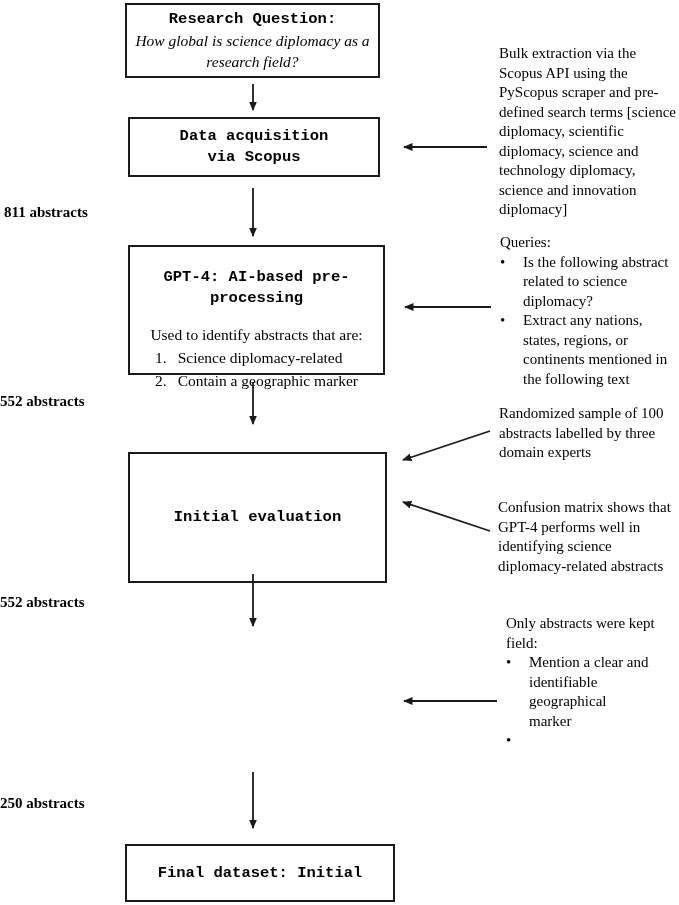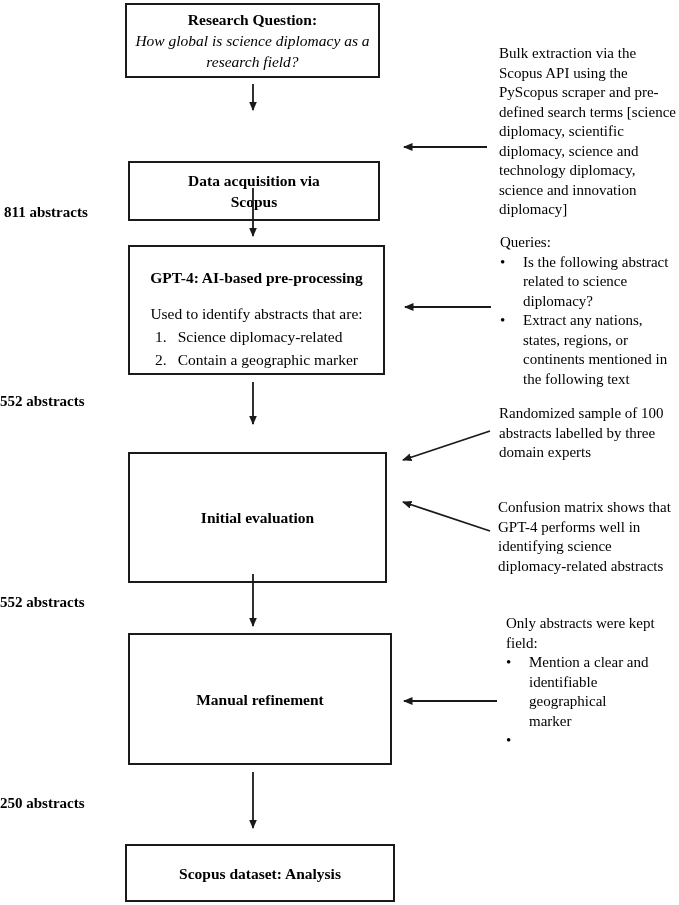--- a/index.html
+++ b/index.html
@@ -6,24 +6,24 @@
   .canvas {
     position:relative; width:679px; height:905px; background:#ffffff;
     font-family:"Liberation Serif", serif; color:#000000; overflow:hidden;
   }
   
   .fbox {
     position:absolute; box-sizing:border-box; border:2px solid #1a1a1a; background:#ffffff;
     display:flex; flex-direction:column; align-items:center; justify-content:center;
     text-align:center; font-size:15.5px; line-height:21px;
   }
-  .fbox .title { font-weight:bold; }
+  .fbox .title { font-weight:bold;font-family:Liberation Mono, monospace; }
   .box1 { left:125px; top:3px;  width:255px; height:75px; }
   .box1 .subtitle { width:248px;font-style:italic; }
-  .box2 { left:128px; top:117px; width:252px; height:60px;margin-top:44px; }
+  .box2 { left:128px; top:117px; width:252px; height:60px; }
   .box2 .title { width:168px; }
   .box3 { left:128px; top:245px; width:257px; height:130px; justify-content:flex-start; padding-top:20px; }
   .box3 .title { margin-bottom:14px; }
   .box3 .lead { line-height:23px; }
   .numlist { display:inline-block; text-align:left; line-height:23px; }
   .numlist .num { display:inline-block; margin-right:11px; }
   .box4 { left:128px; top:452px; width:259px; height:131px; }
   .box5 { left:128px; top:633px; width:264px; height:132px; }
   .box6 { left:125px; top:844px; width:270px; height:58px; }
   
@@ -74,26 +74,23 @@
       <div class="numitem">
         <span class="num">2.</span><span>Contain a geographic marker</span>
       </div>
     </div>
   </div>
 
   <div class="fbox box4">
     <div class="title">Initial evaluation</div>
   </div>
 
-  <div class="fbox box5">
-    <div class="title">Manual refinement</div>
-  </div>
 
   <div class="fbox box6">
-    <div class="title">Scopus dataset: Analysis</div>
+    <div class="title">Final dataset: Initial</div>
   </div>
 
   <div class="count count1">811 abstracts</div>
   <div class="count count2">552 abstracts</div>
   <div class="count count3">552 abstracts</div>
   <div class="count count4">250 abstracts</div>
 
   <div class="note note1">Bulk extraction via the Scopus API using the PyScopus scraper and pre-defined search terms [science diplomacy, scientific diplomacy, science and technology diplomacy, science and innovation diplomacy]</div>
 
   <div class="note note2">

